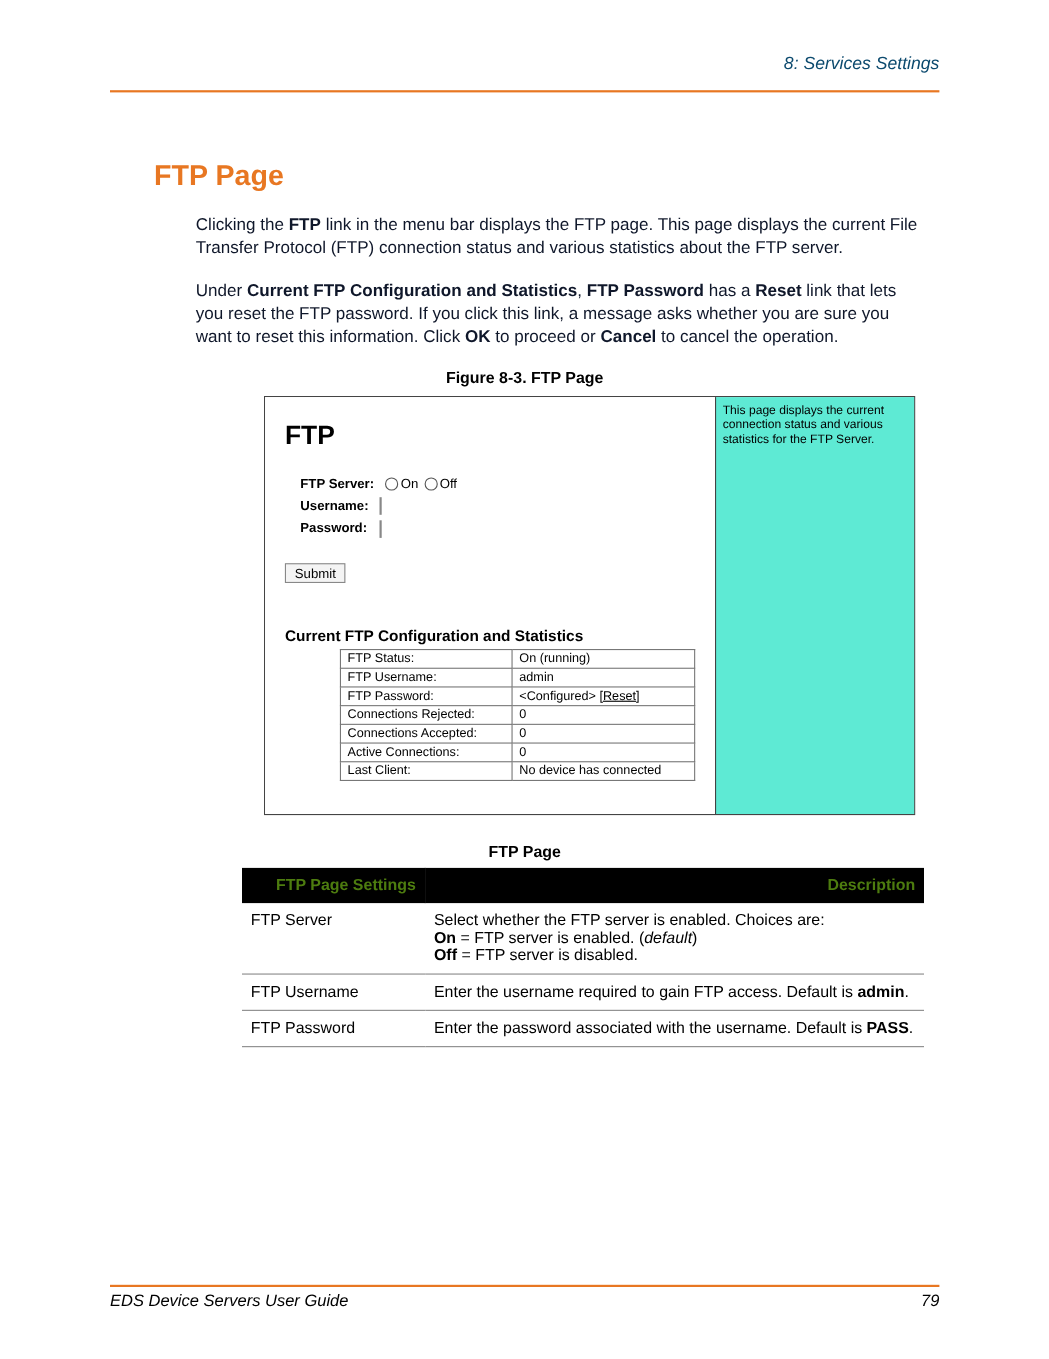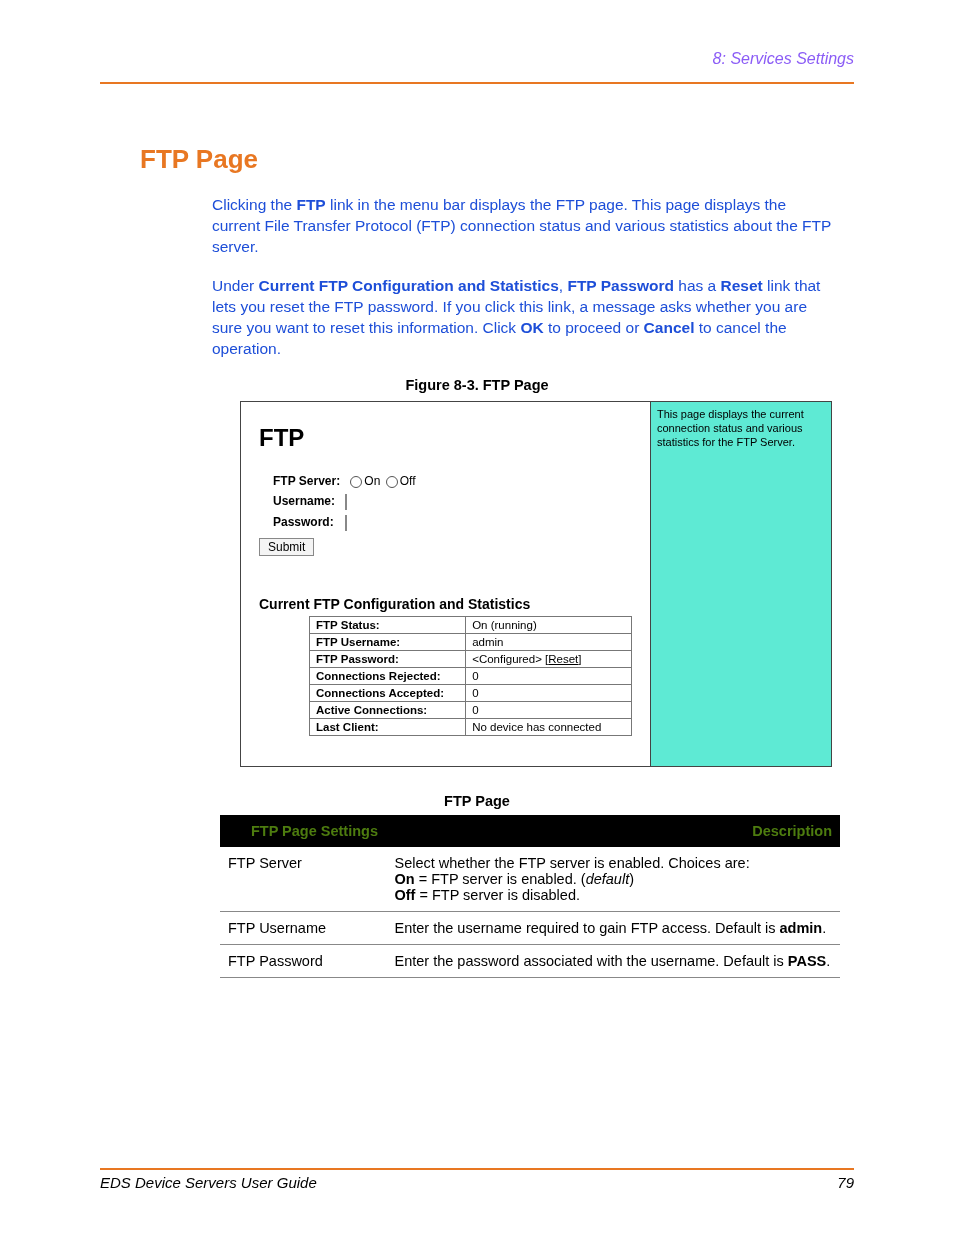--- a/index.html
+++ b/index.html
@@ -16,37 +16,37 @@
     padding: 50px 100px 40px 100px;
   }
   .header-line {
     border-bottom: 2px solid #e87722;
     margin-top: 14px;
   }
   .header-text {
     text-align: right;
     font-style: italic;
     font-size: 16px;
-    color: #8b5cf6;
+    color: #0c4a6e;
     margin-bottom: 2px;
   }
   h1.section-title {
     color: #e87722;
     font-size: 26px;
     font-weight: bold;
     margin-top: 60px;
     margin-bottom: 20px;
     margin-left: 40px;
   }
   .body-text {
-    margin-left: 112px;
+    margin-left: 78px;
     margin-right: 20px;
     font-size: 15.5px;
     line-height: 1.35;
-    color: #1d4ed8;
+    color: #0f172a;
     margin-bottom: 18px;
   }
   .figure-caption {
     text-align: center;
     font-weight: bold;
     font-size: 14.5px;
     margin-top: 18px;
     margin-bottom: 8px;
   }
   .figure-box {
@@ -104,40 +104,40 @@
     border-radius: 50%;
     vertical-align: middle;
     margin-right: 2px;
     margin-left: 2px;
   }
   .submit-btn {
     font-size: 12px;
     padding: 1px 8px;
     border: 1px solid #888;
     background: #f4f4f4;
-    margin-top: 2px;
+    margin-top: 18px;
     cursor: pointer;
   }
   .subheading {
     font-weight: bold;
     font-size: 14px;
     margin-top: 40px;
     margin-bottom: 4px;
   }
   .stats-table {
     margin-left: 50px;
     border-collapse: collapse;
     font-size: 11.5px;
   }
   .stats-table td {
     border: 1px solid #777;
     padding: 2px 6px;
   }
   .stats-table td.key {
-    font-weight: bold;
+    font-weight: normal;
     width: 145px;
   }
   .stats-table td.val {
     width: 155px;
   }
   .reset-link {
     text-decoration: underline;
     cursor: pointer;
   }
   .desc-caption {

